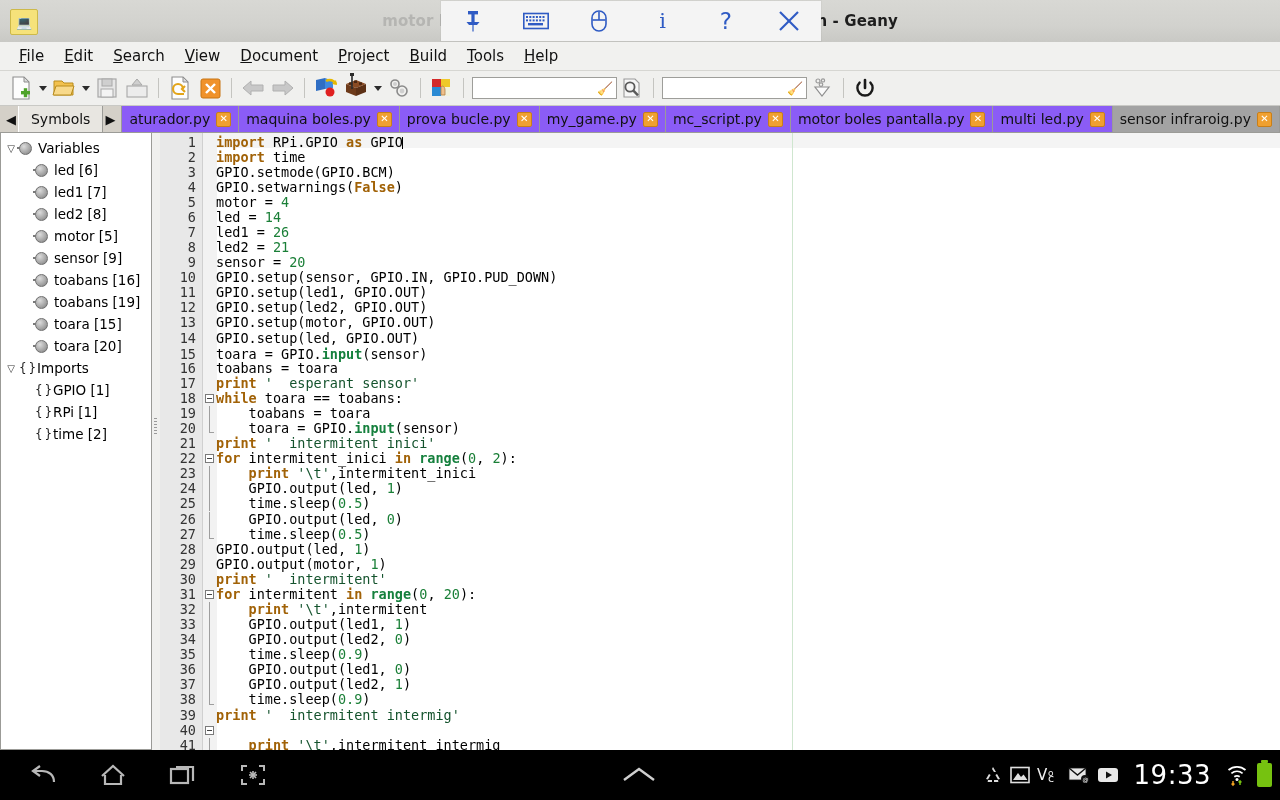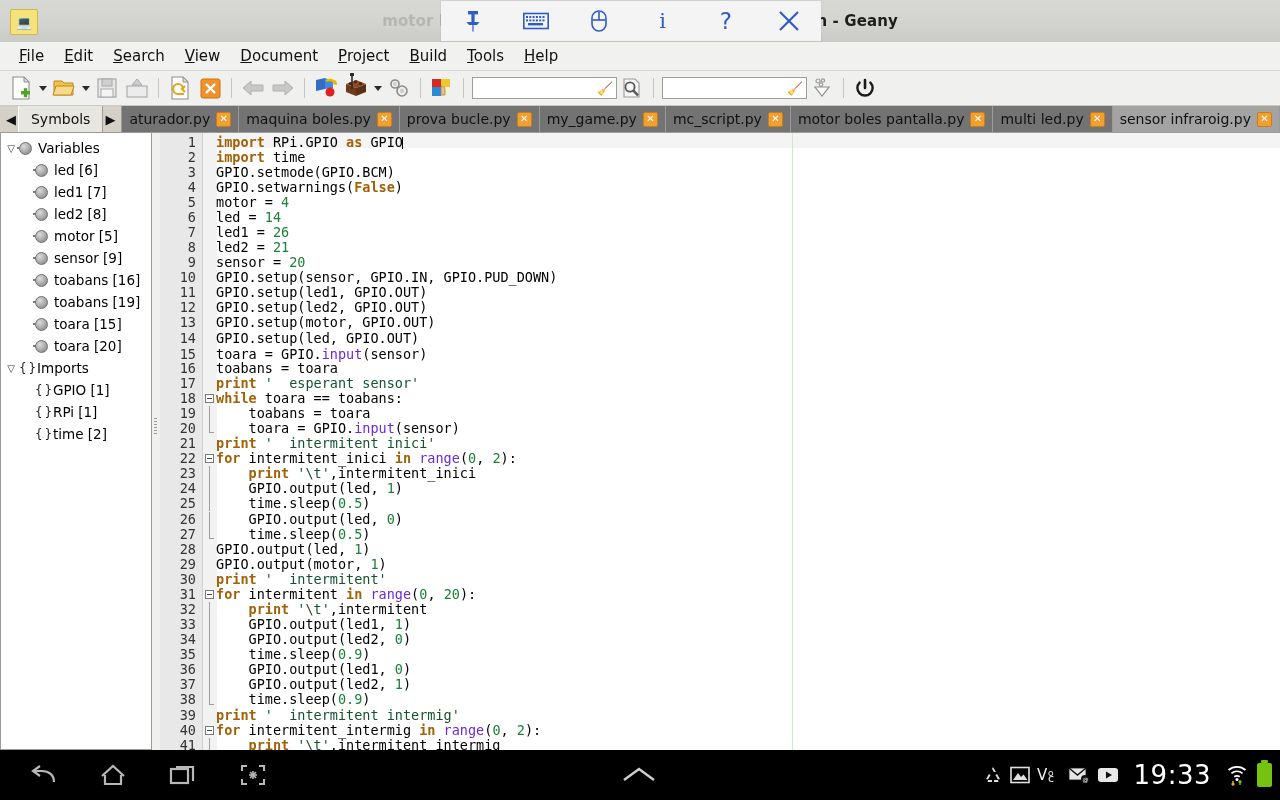--- a/index.html
+++ b/index.html
@@ -88,21 +88,21 @@
   .sidebar-tabhead{
     width:159px;display:flex;align-items:center;justify-content:space-between;
     background:#d4d0c8;padding:0 4px;box-sizing:border-box;border-right:1px solid #9b9b97;
   }
   .sidebar-tabhead .arrow{font-size:13px;color:#111;width:14px;text-align:center;}
   .sidebar-tabhead .lbl{font-size:14px;color:#111;flex:1;text-align:center;
     background:#e8e6e1;height:100%;display:flex;align-items:center;justify-content:center;
     border-left:1px solid #fff;border-right:1px solid #9b9b97;}
   .etab{
     display:flex;align-items:center;gap:6px;padding:0 7px;font-size:14px;color:#111;
-    background:#737373;border-right:1px solid #9b9b97;white-space:nowrap;
+    background:#8b5cf6;border-right:1px solid #9b9b97;white-space:nowrap;
   }
   .etab.active{background:#a3a3a3;}
   .tabclose{
     width:13px;height:13px;background:#f0a030;border:1px solid #c97f18;border-radius:2px;
     display:flex;align-items:center;justify-content:center;font-size:10px;color:#fff;line-height:1;
     font-family:"DejaVu Sans",sans-serif;
   }
 
   
   .sidebar{
@@ -158,21 +158,21 @@
     position:absolute;left:45px;top:3px;width:9px;height:9px;border:1px solid #7a7a7a;
     background:#fff;box-sizing:border-box;
   }
   .fold:before{content:"";position:absolute;left:1px;top:3px;width:5px;height:1px;background:#444;}
   .vline{position:absolute;left:49px;width:1px;background:#9e9e9e;}
   .vend{position:absolute;left:49px;width:5px;height:1px;background:#9e9e9e;}
 
   .k{color:#a16207;font-weight:bold;}
   .s{color:#14532d;}                      
   .n{color:#1a7f37;}                      
-  .f{color:#6d28d9;font-weight:normal;text-align:right;}     
+  .f{color:#15803d;font-weight:bold;text-align:right;}     
   .caret{display:inline-block;width:1px;height:12px;background:#000;vertical-align:-2px;margin-left:-1px;}
 
   
   .navbar{
     position:absolute;left:0;top:750px;width:1280px;height:50px;background:#000;
   }
   .nb-icons{position:absolute;left:10px;top:0;height:50px;display:flex;align-items:center;gap:36px;padding-left:16px;}
   .nb-ic{width:34px;height:34px;display:flex;align-items:center;justify-content:center;color:#b8b8b8;}
   .chev-up{position:absolute;left:618px;top:0;height:50px;display:flex;align-items:center;color:#cfcfcf;}
   .tray{position:absolute;right:8px;top:0;height:50px;display:flex;align-items:center;gap:7px;}
@@ -595,21 +595,21 @@
         <div class="row" style="top: 514.22px; width: 1120px;"><span class="num">35</span><span class="txt"><span>    time.sleep(</span><span class="n">0.9</span><span>)</span></span></div>
         <div class="vline" style="top: 514.22px; height: 15.08px;"></div>
         <div class="row" style="top: 529.3px; width: 1120px;"><span class="num">36</span><span class="txt"><span>    GPIO.output(led1, </span><span class="n">0</span><span>)</span></span></div>
         <div class="vline" style="top: 529.3px; height: 15.08px;"></div>
         <div class="row" style="top: 544.38px; width: 1120px;"><span class="num">37</span><span class="txt"><span>    GPIO.output(led2, </span><span class="n">1</span><span>)</span></span></div>
         <div class="vline" style="top: 544.38px; height: 15.08px;"></div>
         <div class="row" style="top: 559.46px; width: 1120px;"><span class="num">38</span><span class="txt"><span>    time.sleep(</span><span class="n">0.9</span><span>)</span></span></div>
         <div class="vline" style="top: 559.46px; height: 11.08px;"></div>
         <div class="vend" style="top: 570.54px;"></div>
         <div class="row" style="top: 574.54px; width: 1120px;"><span class="num">39</span><span class="txt"><span class="k">print</span><span> </span><span class="s">'  intermitent intermig'</span></span></div>
-        <div class="row" style="top: 589.62px; width: 1120px;"><span class="num">40</span><span class="txt"><span class="k">for</span><span> intermitent_intermig </span><span class="k">in</span><span> </span><span class="f">range</span><span>(</span><span class="n">0</span><span>, </span><span class="n">2</span><span>):</span></span></div>
+        <div class="row" style="top: 589.62px; width: 1120px;"><span class="num">40</span></div>
         <div class="fold" style="top: 592.62px;"></div>
         <div class="row" style="top: 604.7px; width: 1120px;"><span class="num">41</span><span class="txt"><span>    </span><span class="k">print</span><span> </span><span class="s">'\t'</span><span>,intermitent_intermig</span></span></div>
         <div class="vline" style="top: 604.7px; height: 15.08px;"></div>
       </div>
   </div>
 
   <div class="navbar">
     <div class="nb-icons">
       <div class="nb-ic">
         <svg width="30" height="26" viewBox="0 0 30 26">

